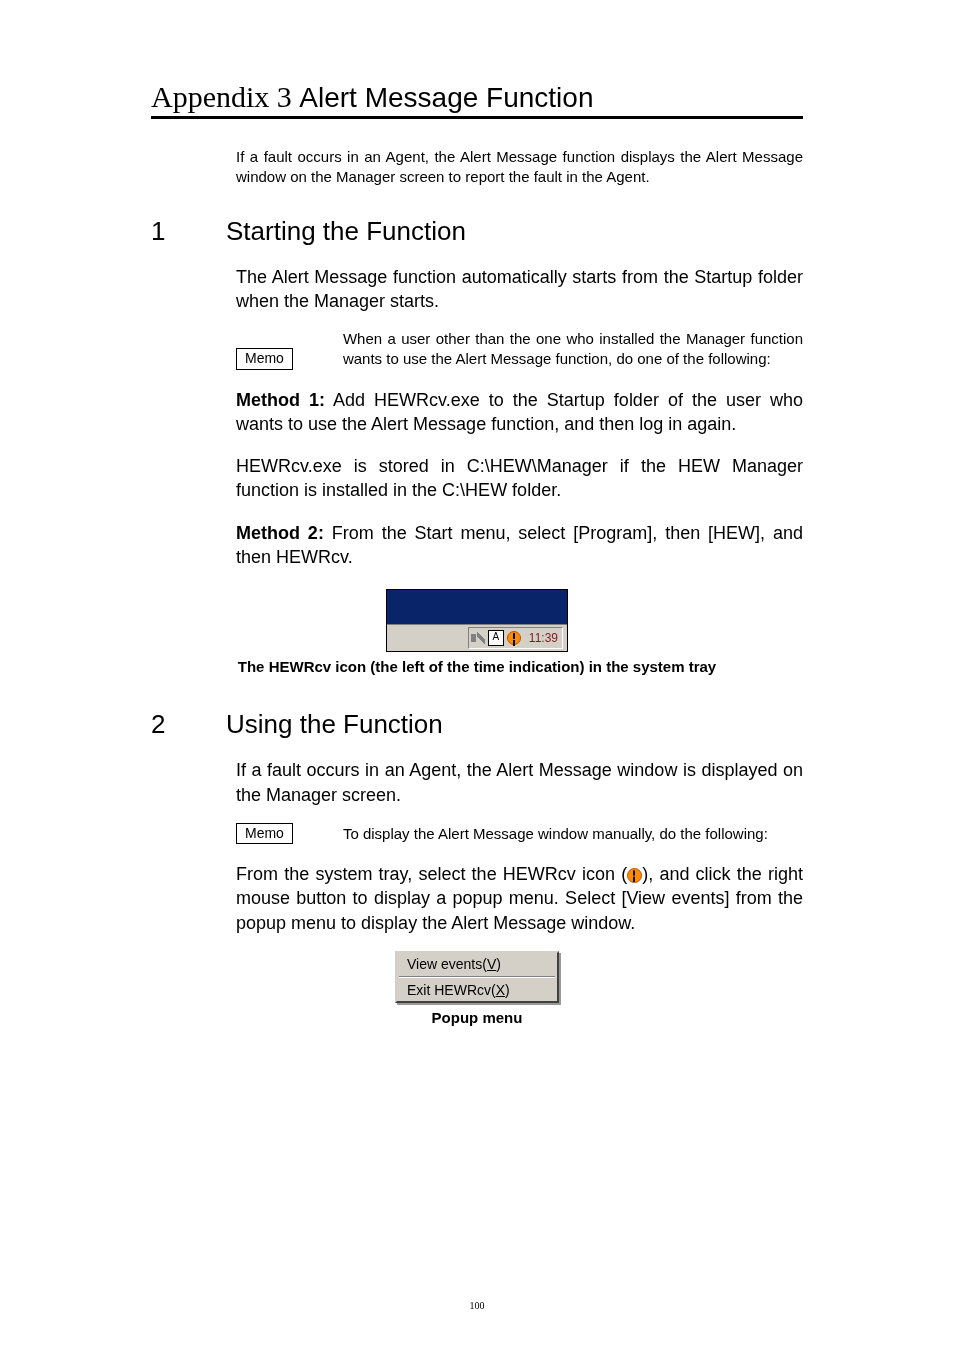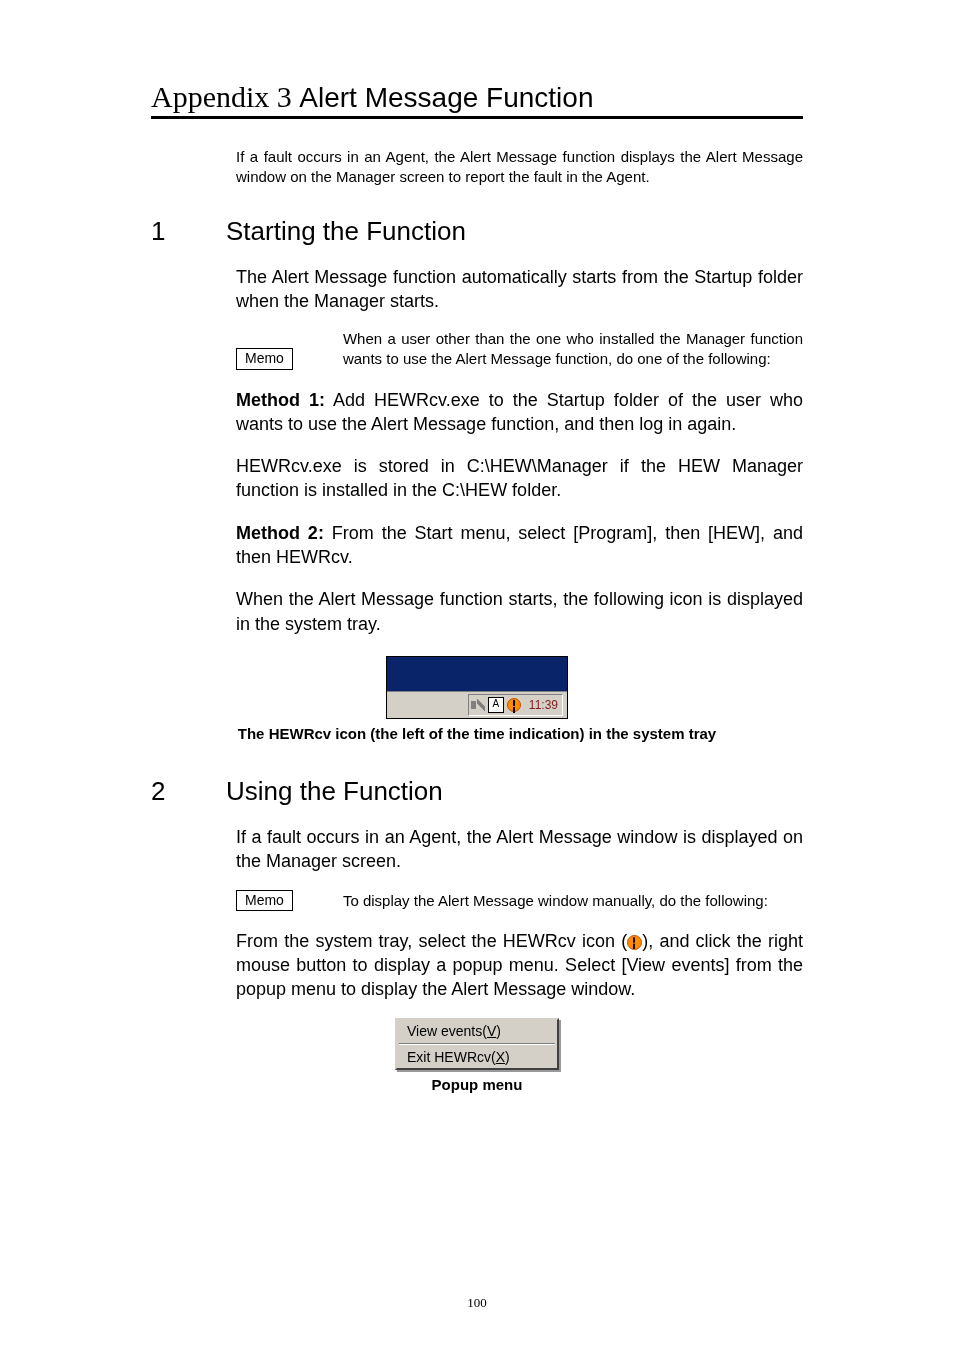--- a/index.html
+++ b/index.html
@@ -193,21 +193,21 @@
     margin: 1px 2px;
     height:0;
   }
   .underl { text-decoration: underline; }
   .page-num {
     position:absolute;
     bottom: 40px;
     left:0; right:0;
     text-align:center;
     font-family: "Times New Roman", serif;
-    font-size: 13px;
+    font-size: 10px;
   }
 </style>
 </head>
 <body>
 
 <div class="page">
 
   <h1 class="appendix-title">
     <span>Appendix 3 </span><span class="sub">Alert Message Function</span>
   </h1>
@@ -228,21 +228,20 @@
 
   <p class="body-para indent" style="margin-bottom:0;">
     <span class="method-label">Method 1:</span><span>   Add HEWRcv.exe to the Startup folder of the user who wants to use the Alert Message function, and then log in again.</span>
   </p>
   <p class="body-para indent">HEWRcv.exe is stored in C:\HEW\Manager if the HEW Manager function is installed in the C:\HEW folder.</p>
 
   <p class="body-para indent">
     <span class="method-label">Method 2:</span><span>   From the Start menu, select [Program], then [HEW], and then HEWRcv.</span>
   </p>
 
-  <p class="body-para indent">When the Alert Message function starts, the following icon is displayed in the system tray.</p>
 
   <div class="figure-center">
     <div class="tray-outer">
       <div class="tray-top"></div>
       <div class="tray-bottom">
         <span class="tray-sunken">
           <span class="tico speaker"></span>
           <span class="tico ime">A</span>
           <span class="tico orange"></span>
           <span class="tray-time">11:39</span>

